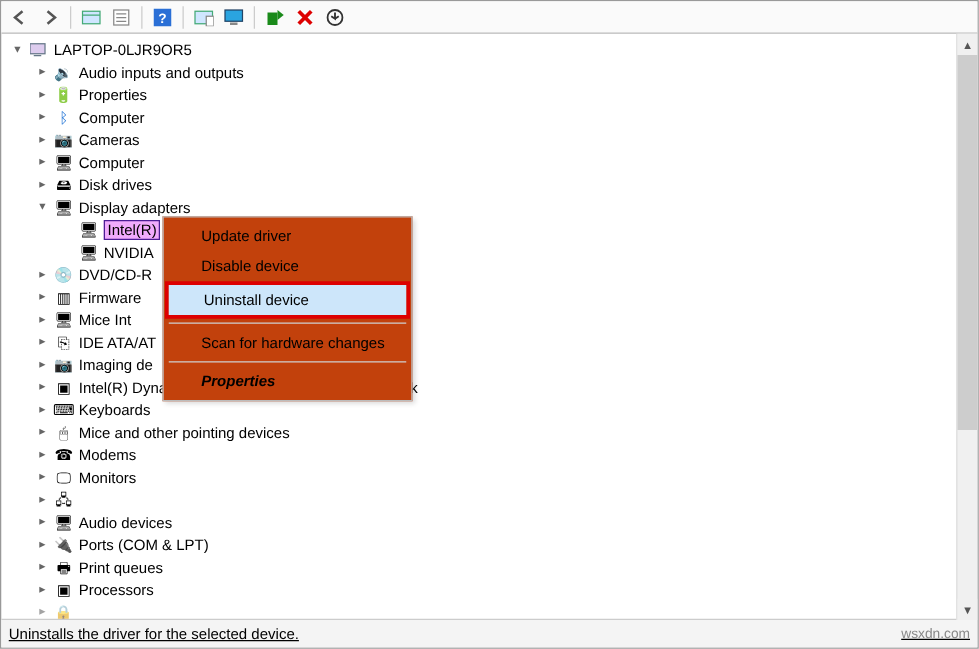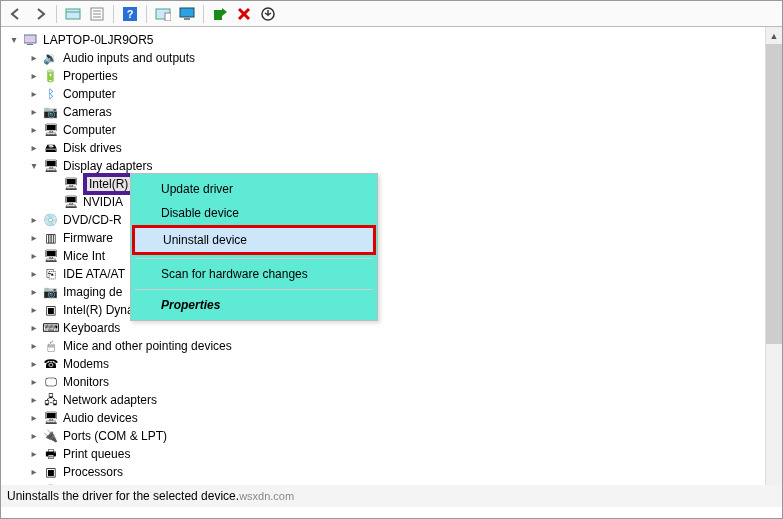--- a/index.html
+++ b/index.html
@@ -71,33 +71,33 @@
     width: 16px;
     height: 16px;
     margin: 0 4px 0 2px;
     display: flex;
     align-items: center;
     justify-content: center;
     font-size: 12px;
   }
   .lbl { padding-right: 4px; }
   .sel {
-    background: #e5e5e5;
-    border: 4px solid #4c1d95;
+    background: #f0abfc;
+    border: 1px solid #4c1d95;
     padding: 0 2px;
     line-height: 14px;
   }
   .indent1 { padding-left: 20px; }
   .indent2 { padding-left: 40px; }
   .ctxmenu {
     position: absolute;
     left: 129px;
     top: 172px;
-    width: 248px;
-    background: #5eead4;
+    width: 200px;
+    background: #c2410c;
     border: 1px solid #bcbcbc;
     box-shadow: 2px 2px 4px rgba(0,0,0,.15);
     padding: 3px 2px;
     z-index: 10;
   }
   .ctx-item {
     height: 24px;
     display: flex;
     align-items: center;
     padding-left: 28px;
@@ -110,29 +110,31 @@
     background: #d0d0d0;
     margin: 3px 2px;
   }
   .ctx-uninstall-wrap {
     border: 3px solid #d00;
     margin: 0 -1px;
   }
   .ctx-item.bold { font-weight: 700; font-style: italic; }
   .statusbar {
     position: absolute;
-    bottom: 11px;
+    bottom: 0;
     left: 0;
     right: 0;
     height: 22px;
     display: flex;
     align-items: center;
     padding: 0 6px;
     background: #f4f4f4;
     font-size: 12px;
+    justify-content: space-between;
+    text-decoration: underline;
   }
   .scrollbar-v {
     position: absolute;
     top: 26px;
     right: 0;
     bottom: 22px;
     width: 17px;
     background: #f0f0f0;
     border-left: 1px solid #ddd;
     display: flex;
@@ -332,21 +334,20 @@
       <span class="lbl">Modems</span>
     </div>
     <div class="row indent1">
       <span class="exp">▸</span>
       <span class="ico">🖵</span>
       <span class="lbl">Monitors</span>
     </div>
     <div class="row indent1">
       <span class="exp">▸</span>
       <span class="ico">🖧</span>
-      <span class="lbl">Network adapters</span>
     </div>
     <div class="row indent1">
       <span class="exp">▸</span>
       <span class="ico">🖥</span>
       <span class="lbl">Audio devices</span>
     </div>
     <div class="row indent1">
       <span class="exp">▸</span>
       <span class="ico">🔌</span>
       <span class="lbl">Ports (COM &amp; LPT)</span>

